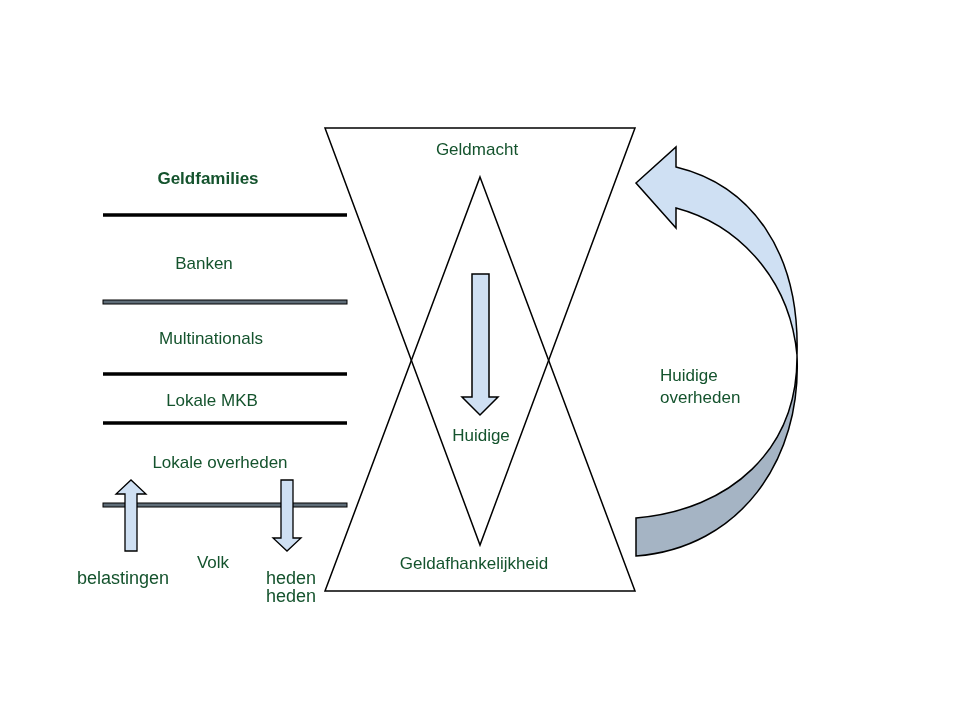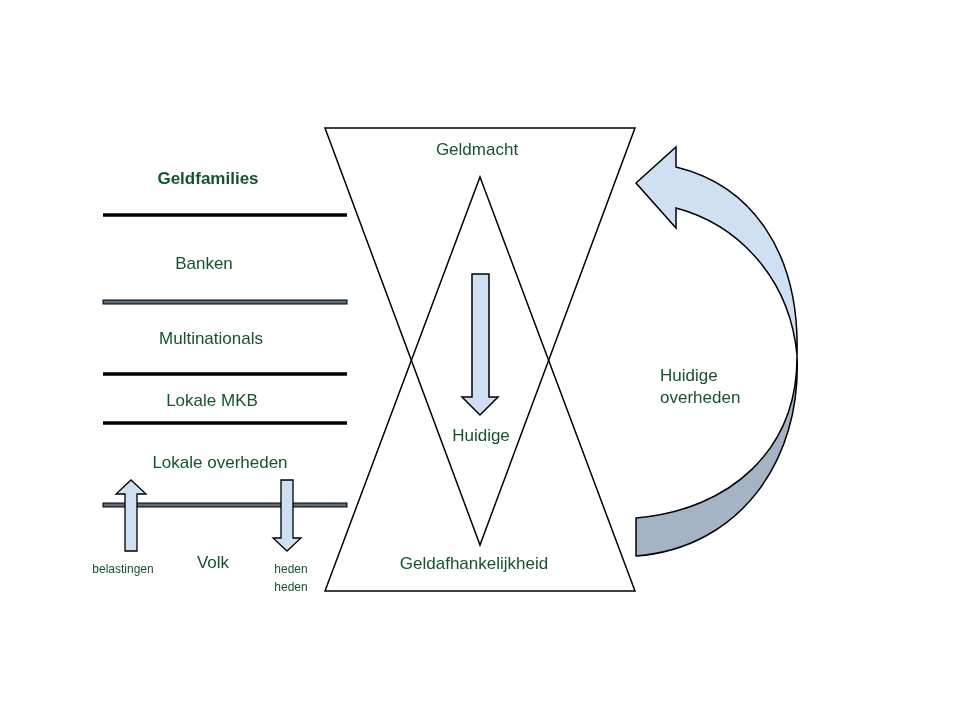--- a/index.html
+++ b/index.html
@@ -1,19 +1,19 @@
 <!DOCTYPE html>
 <html><head>
 <meta charset="utf-8">
 <style>
   html, body { margin:0; padding:0; background:#ffffff; }
   body { width:960px; height:720px; position:relative; overflow:hidden; font-family:"Liberation Sans", sans-serif; }
   svg { position:absolute; left:0; top:0; }
   .lbl { position:absolute; color:#14532d; font-size:17px; white-space:nowrap; transform:translateX(-50%); line-height:1.2; }
-  .small { font-size:12px; }
+  .small { font-size:18px;margin-top:6px; }
   .ml { text-align:left; transform:none;margin-top:19px; }
 </style>
 </head>
 <body>
 
 <svg width="960" height="720" viewBox="0 0 960 720">
 
   <line x1="103" y1="215" x2="347" y2="215" stroke="#000" stroke-width="3.5"></line>
   <rect x="103" y="300" width="244" height="4" fill="#5f6d78" stroke="#000" stroke-width="1"></rect>
   <line x1="103" y1="374" x2="347" y2="374" stroke="#000" stroke-width="3.5"></line>

